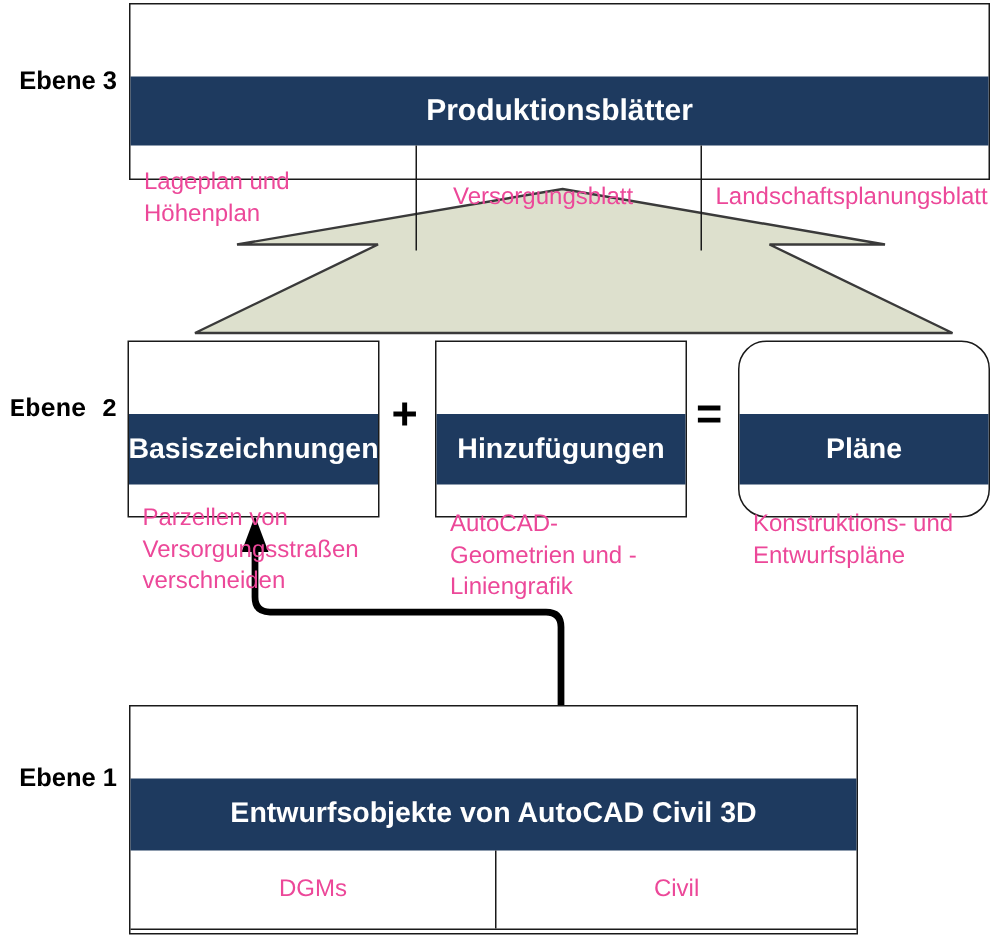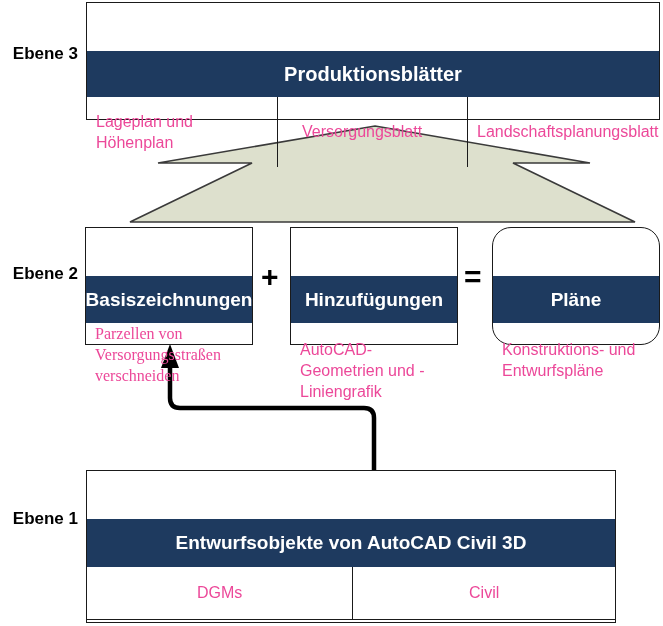--- a/index.html
+++ b/index.html
@@ -91,21 +91,21 @@
     position: absolute;
     font-size: 30px;
     font-weight: bold;
     color: #000000;
     line-height: 1;
   }
   #op-plus  { left: 261px; top: 262px; }
   #op-equals{ left: 464px; top: 262px; }
 
   
-  #level1-box { left: 86px; top: 470px; width: 530px; height: 153px; }
+  #level1-box { left: 86px; top: 470px; width: 486px; height: 153px; }
   #level1-box .box-header { height: 48px; font-size: 19px; }
   #level1-box .box-row { display: flex; height: 52px; box-sizing: border-box; width: 100%; }
 
   
   #overlay {
     position: absolute;
     left: 0; top: 0;
     width: 663px; height: 626px;
     pointer-events: none;
   }
@@ -127,26 +127,26 @@
 
   <div class="box" id="level3-box">
     <div class="box-header">Produktionsblätter</div>
     <div class="box-body">
       <div class="cell" style="width:190px;">Lageplan und Höhenplan</div>
       <div class="cell vdiv" style="width:190px;padding-left:24px;">Versorgungsblatt</div>
       <div class="cell vdiv" style="width:191px;">Landschaftsplanungsblatt</div>
     </div>
   </div>
 
-  <div class="level-label" id="label-e2" style="left:0px; top:264px; width:78px;">Ebene 2</div>
+  <div class="level-label" id="label-e2" style="left:0px; top:264px; width:78px;font-family:Liberation Mono, monospace;">Ebene 2</div>
 
   <div class="box l2-box" id="l2-basis">
     <div class="box-header">Basiszeichnungen</div>
     <div class="box-body">
-      <div class="cell" style="width:100%; align-items:flex-start; padding-top:0;font-family:Liberation Serif, serif;">Parzellen von Versorgungsstraßen verschneiden</div>
+      <div class="cell" style="width:100%; align-items:flex-start; padding-top:12px;">Parzellen von Versorgungsstraßen verschneiden</div>
     </div>
   </div>
 
   <div class="operator" id="op-plus">+</div>
 
   <div class="box l2-box" id="l2-hinzu">
     <div class="box-header">Hinzufügungen</div>
     <div class="box-body">
       <div class="cell" style="width:100%; align-items:flex-start; padding-top:16px;">AutoCAD-Geometrien und -Liniengrafik</div>
     </div>

